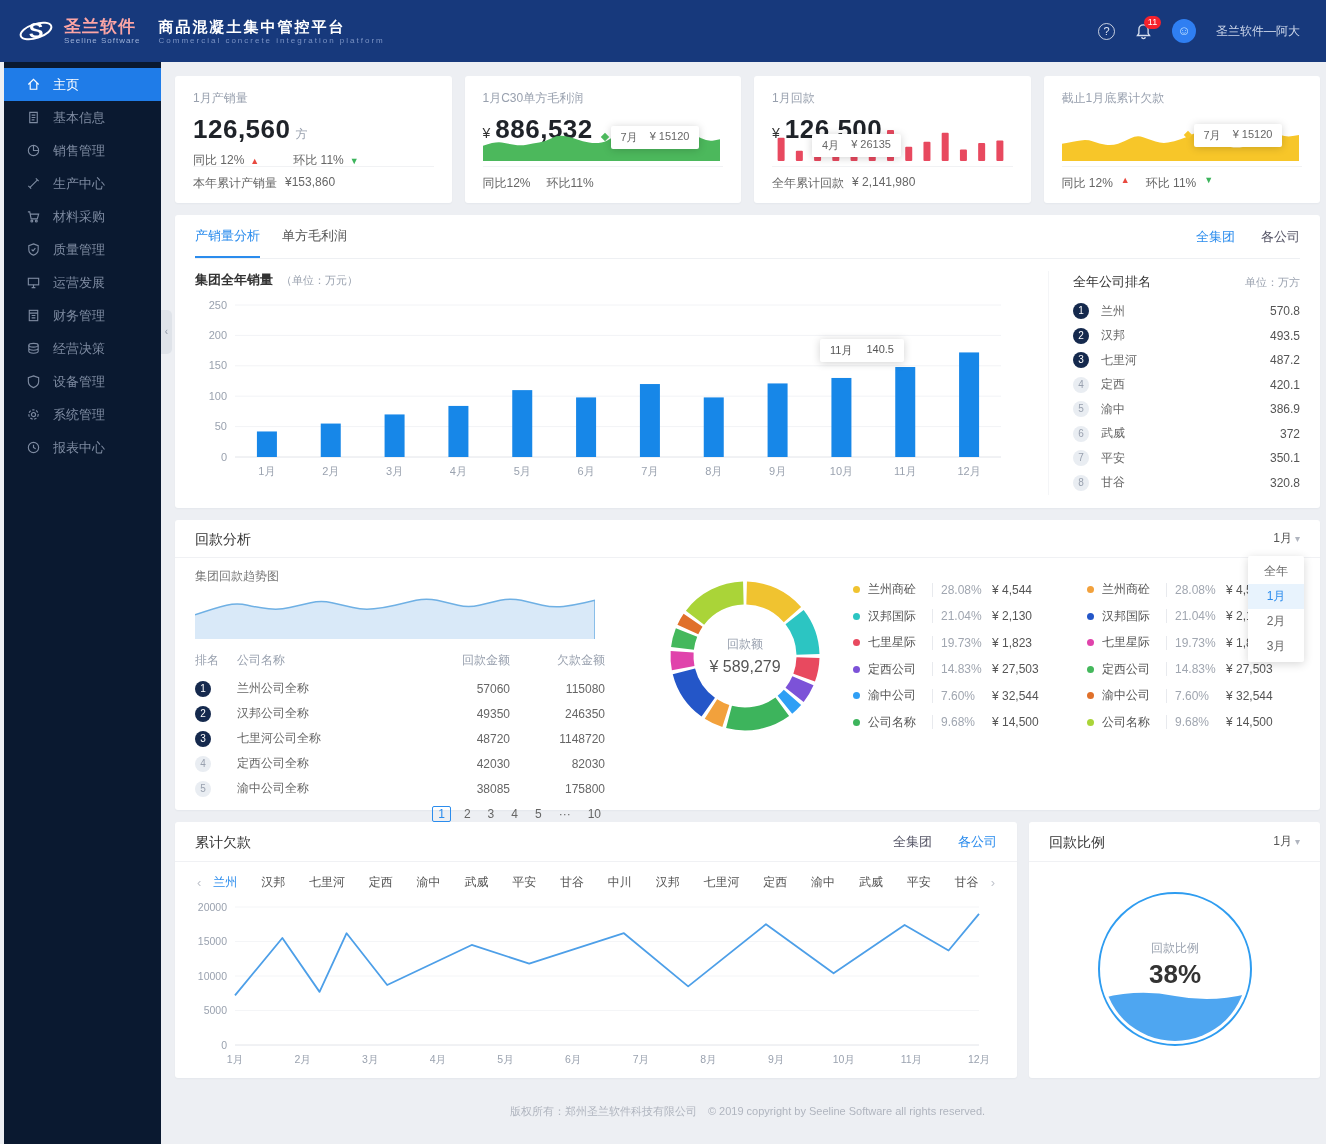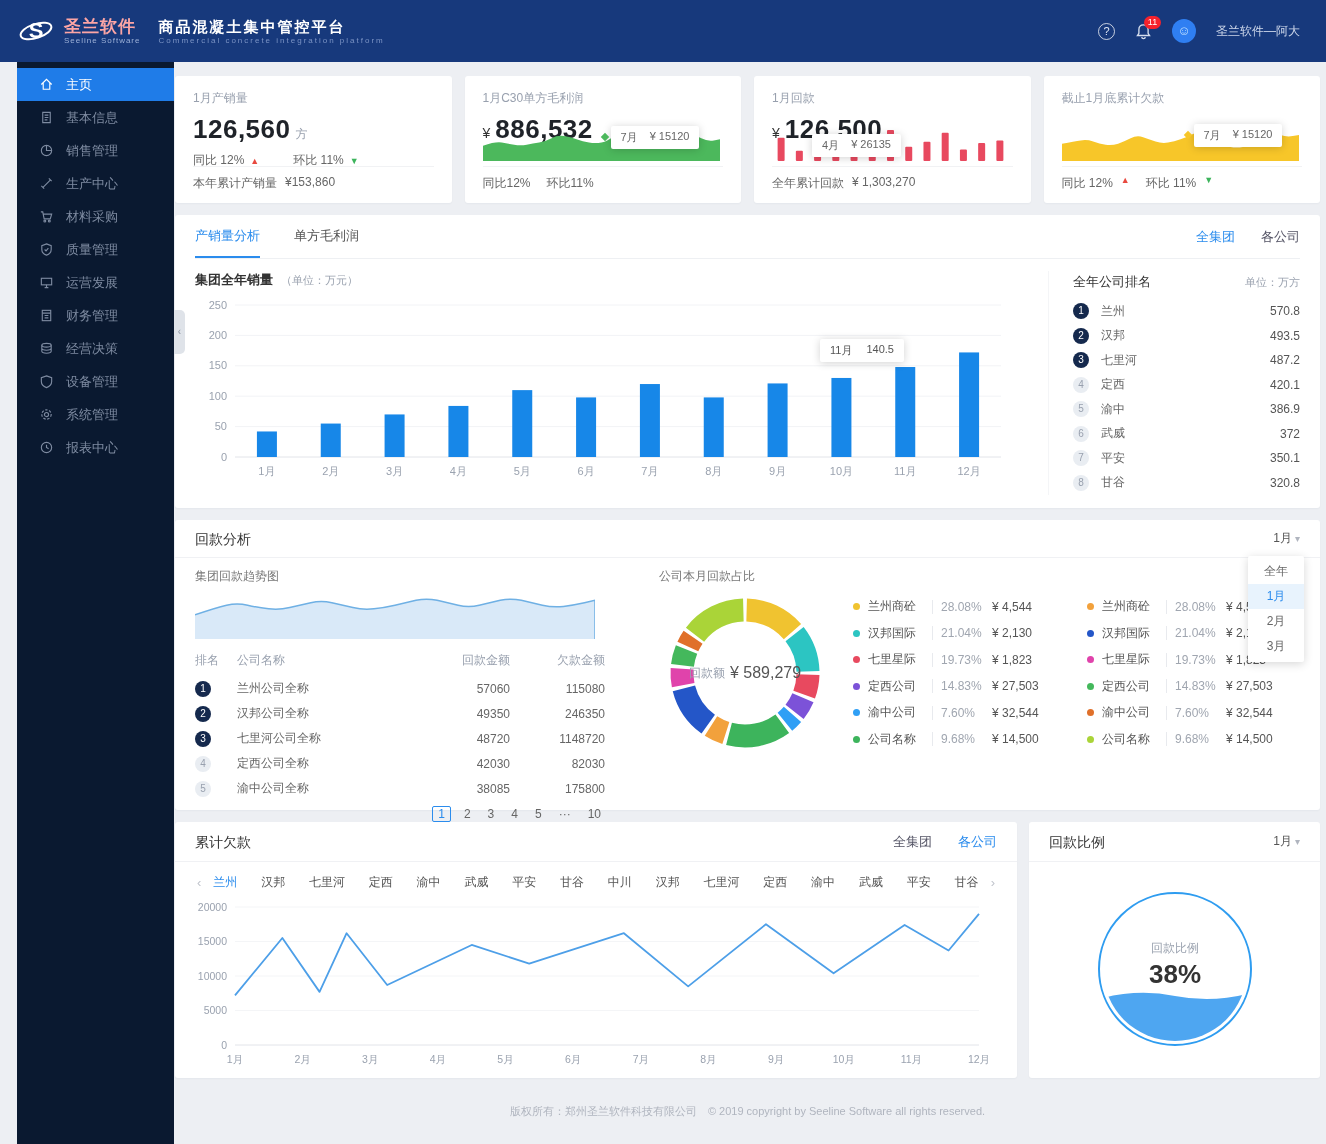--- a/index.html
+++ b/index.html
@@ -17,21 +17,21 @@
   .app-title { color:#fff; font-size:15px; font-weight:bold; letter-spacing:2px; line-height:18px; }
   .app-sub { color:#7b93c4; font-size:8px; letter-spacing:2px; }
   .topbar-right { display:flex; align-items:center; gap:20px; }
   .help-icon { width:17px; height:17px; border:1px solid rgba(255,255,255,.75); border-radius:50%; color:#dfe6f4; font-size:11px; line-height:15px; text-align:center; cursor:pointer; }
   .bell-wrap { position:relative; cursor:pointer; display:flex; }
   .badge { position:absolute; top:-7px; left:9px; min-width:17px; height:13px; background:#f5222d; color:#fff; font-size:9px; line-height:13px; border-radius:7px; padding:0 3px; text-align:center; }
   .avatar { width:24px; height:24px; border-radius:50%; background:#2f7ff2; color:#bfe0ff; font-size:13px; line-height:23px; text-align:center; cursor:pointer; }
   .username { color:#cdd7ea; font-size:12px; cursor:pointer; }
 
   
-  .sidebar { position:absolute; top:62px; left:17px; width:157px; height:1082px; background:#0a1930; z-index:15; padding-top:6px; }
+  .sidebar { position:absolute; top:62px; left:4px; width:157px; height:1082px; background:#0a1930; z-index:15; padding-top:6px; }
   .side-item { display:flex; align-items:center; height:33px; padding-left:22px; color:#7e8ba1; font-size:13px; cursor:pointer; }
   .side-item.active { background:#1f7ce8; color:#fff; }
   .side-icon { width:16px; height:16px; margin-right:11px; display:flex; align-items:center; }
   .side-icon svg { width:15px; height:15px; }
   .collapse-handle { position:absolute; top:248px; right:-11px; width:11px; height:44px; background:#dfe3e9; border-radius:0 5px 5px 0; color:#8d96a5; font-size:10px; line-height:44px; text-align:center; cursor:pointer; }
 
   
   .content { position:absolute; top:62px; left:157px; width:1169px; height:1082px; padding:14px 6px 4px 18px; }
   .card { background:#fff; border-radius:3px; box-shadow:0 1px 2px rgba(20,40,80,.04); }
 
@@ -50,21 +50,21 @@
   .tri.down { color:#3db45c; }
   .kpi-divider { position:absolute; left:18px; right:18px; bottom:36px; border-top:1px solid #f1f2f4; }
   .kpi-bottom { position:absolute; left:18px; right:18px; bottom:11px; font-size:12px; color:#666; display:flex; gap:8px; }
   .kpi-chart { position:absolute; left:18px; right:18px; bottom:42px; height:34px; }
   .kpi-tip { position:absolute; background:#fff; box-shadow:0 1px 8px rgba(0,0,0,.18); border-radius:2px; font-size:11px; color:#666; padding:4px 10px; display:flex; gap:12px; white-space:nowrap; z-index:3; }
   .tip-marker { position:absolute; left:-9px; top:8px; width:6px; height:6px; transform:rotate(45deg); }
 
   
   .section-sales { height:293px; margin-bottom:12px; padding:0 20px; }
   .tabs-row { height:44px; display:flex; align-items:center; justify-content:space-between; border-bottom:1px solid #eef0f3; }
-  .tabs { display:flex; gap:34px; height:100%; }
+  .tabs { display:flex; gap:22px; height:100%; }
   .tab { font-size:13px; color:#555; line-height:42px; cursor:pointer; border-bottom:2px solid transparent; }
   .tab.active { color:#2b8ced; border-bottom-color:#2b8ced; }
   .scope-tabs { display:flex; gap:26px; }
   .scope-tab { font-size:13px; color:#556; cursor:pointer; }
   .scope-tab.active { color:#2b8ced; }
   .sales-body { display:flex; padding-top:12px;gap:24px; }
   .sales-chart-col { flex:1; }
   .chart-title-row { display:flex; align-items:baseline; gap:8px; }
   .chart-title { font-size:13px; color:#333; font-weight:bold; }
   .chart-unit { font-size:11px; color:#9aa2af; }
@@ -96,21 +96,21 @@
   .ctable { width:100%; border-collapse:collapse; font-size:12px; }
   .ctable th { color:#98a0ae; font-weight:normal; text-align:left; padding:5px 0 7px; }
   .ctable td { color:#666; padding:4px 0; }
   .ctable .num { text-align:right; }
   .pagination { display:flex; justify-content:flex-end; align-items:center; gap:9px; font-size:12px; color:#666; margin-top:5px; }
   .page { cursor:pointer; padding:0 4px; }
   .page.active { border:1px solid #2b8ced; color:#2b8ced; border-radius:2px; padding:0 5px; }
   .col-right { flex:1; margin-left:54px; }
   .donut-row { display:flex; align-items:center; margin-top:2px; }
   .donut-wrap { position:relative; width:172px; height:172px; }
-  .donut-center { position:absolute; top:0; left:0; right:0; bottom:0; display:flex; align-items:center; justify-content:center; gap:5px; }
+  .donut-center { position:absolute; top:0; left:0; right:0; bottom:0; display:flex; flex-direction:column; align-items:center; justify-content:center; gap:5px; }
   .donut-center-label { font-size:12px; color:#98a0ae; }
   .donut-center-value { font-size:16px; color:#555; }
   .legend { width:212px; margin-left:22px; }
   .legend-row { display:flex; align-items:center; height:26.5px; font-size:12px; }
   .dot { width:7px; height:7px; border-radius:50%; margin-right:8px; flex:none; }
   .lg-name { width:60px; color:#555; }
   .lg-pct { width:56px; color:#a0a6b0; border-left:1px solid #e8eaee; padding-left:8px; margin-left:4px; }
   .lg-amt { color:#555; margin-left:4px; }
 
   
@@ -338,21 +338,21 @@
               <rect x="206.15384615384613" y="15.969696969696972" width="7" height="18.030303030303028" rx="1" fill="#e8495f"></rect>
               <rect x="224.3846153846154" y="13.393939393939394" width="7" height="20.606060606060606" rx="1" fill="#e8495f"></rect>
             </svg></div>
         <div class="kpi-tip" style="left:58px;top:58px;">
           <span>4月</span>
           <span>¥ 26135</span>
         </div>
         <div class="kpi-divider"></div>
         <div class="kpi-bottom">
           <span>全年累计回款</span>
-          <span>¥ 1,303,270</span>
+          <span>¥ 2,141,980</span>
         </div>
       </div>
 
       <div class="card kpi">
         <div class="kpi-label">截止1月底累计欠款</div>
         <div class="kpi-chart" id="spark-debt"><svg width="237" height="34">
               <path d="M0,16.6530612244898 Q12.473684210526315,14.484693877551024 18.710526315789473,13.400510204081634 Q24.94736842105263,12.316326530612244 31.184210526315788,14.484693877551022 Q37.421052631578945,16.6530612244898 43.6578947368421,17.737244897959187 Q49.89473684210526,18.821428571428573 56.13157894736842,16.653061224489797 Q62.368421052631575,14.484693877551024 68.60526315789474,11.23214285714286 Q74.84210526315789,7.979591836734695 81.07894736842104,10.14795918367347 Q87.3157894736842,12.316326530612244 93.55263157894737,14.484693877551022 Q99.78947368421052,16.6530612244898 106.02631578947367,15.568877551020412 Q112.26315789473684,14.484693877551024 118.5,12.316326530612248 Q124.73684210526315,10.147959183673471 130.9736842105263,6.895408163265309 Q137.21052631578948,3.642857142857146 143.44736842105263,9.063775510204085 Q149.68421052631578,14.484693877551024 155.92105263157896,16.653061224489797 Q162.1578947368421,18.821428571428573 168.39473684210526,19.90561224489796 Q174.6315789473684,20.98979591836735 180.86842105263156,19.90561224489796 Q187.10526315789474,18.821428571428573 193.3421052631579,16.653061224489797 Q199.57894736842104,14.484693877551024 205.81578947368422,10.147959183673473 Q212.05263157894737,5.811224489795922 218.28947368421052,7.979591836734697 Q224.52631578947367,10.147959183673471 230.76315789473682,9.063775510204083 L237,7.979591836734695 L237,34 L0,34 Z" fill="#f7c629"></path>
             </svg></div>
         <div class="kpi-tip" style="left:150px;top:48px;">
           <span class="tip-marker" style="background:#f7c629;"></span>
@@ -548,21 +548,20 @@
               <span class="page active">1</span>
               <span class="page">2</span>
               <span class="page">3</span>
               <span class="page">4</span>
               <span class="page">5</span>
               <span class="page">···</span>
               <span class="page">10</span>
             </div>
         </div>
         <div class="col-right">
-          <div class="sub-title">公司本月回款占比</div>
           <div class="donut-row">
             <div class="donut-wrap">
               <div id="donut"><svg width="172" height="172">
                     <path d="M87.64914774339601,23.021588526539894 A63,63 0 0 1 133.47449371500318,44.58535951497197" fill="none" stroke="#f0c330" stroke-width="23"></path>
                     <path d="M135.57690638356425,47.126739866132844 A63,63 0 0 1 148.9784114734601,84.350852256604" fill="none" stroke="#2cc5c2" stroke-width="23"></path>
                     <path d="M148.9784114734601,87.64914774339601 A63,63 0 0 1 145.16293788196668,107.65056075889382" fill="none" stroke="#e8495f" stroke-width="23"></path>
                     <path d="M143.94875433126947,110.71723834602437 A63,63 0 0 1 135.57690638356425,124.87326013386718" fill="none" stroke="#7c52d8" stroke-width="23"></path>
                     <path d="M133.47449371500318,127.41464048502804 A63,63 0 0 1 125.90299497553565,134.7519332127699" fill="none" stroke="#2f9ff5" stroke-width="23"></path>
                     <path d="M123.29683026435082,136.7734817816565 A63,63 0 0 1 70.01324949115724,146.93786842488024" fill="none" stroke="#3db45c" stroke-width="23"></path>
                     <path d="M66.84591716169408,146.01767331897594 A63,63 0 0 1 51.964859809907736,139.01517926255428" fill="none" stroke="#f2a13c" stroke-width="23"></path>

